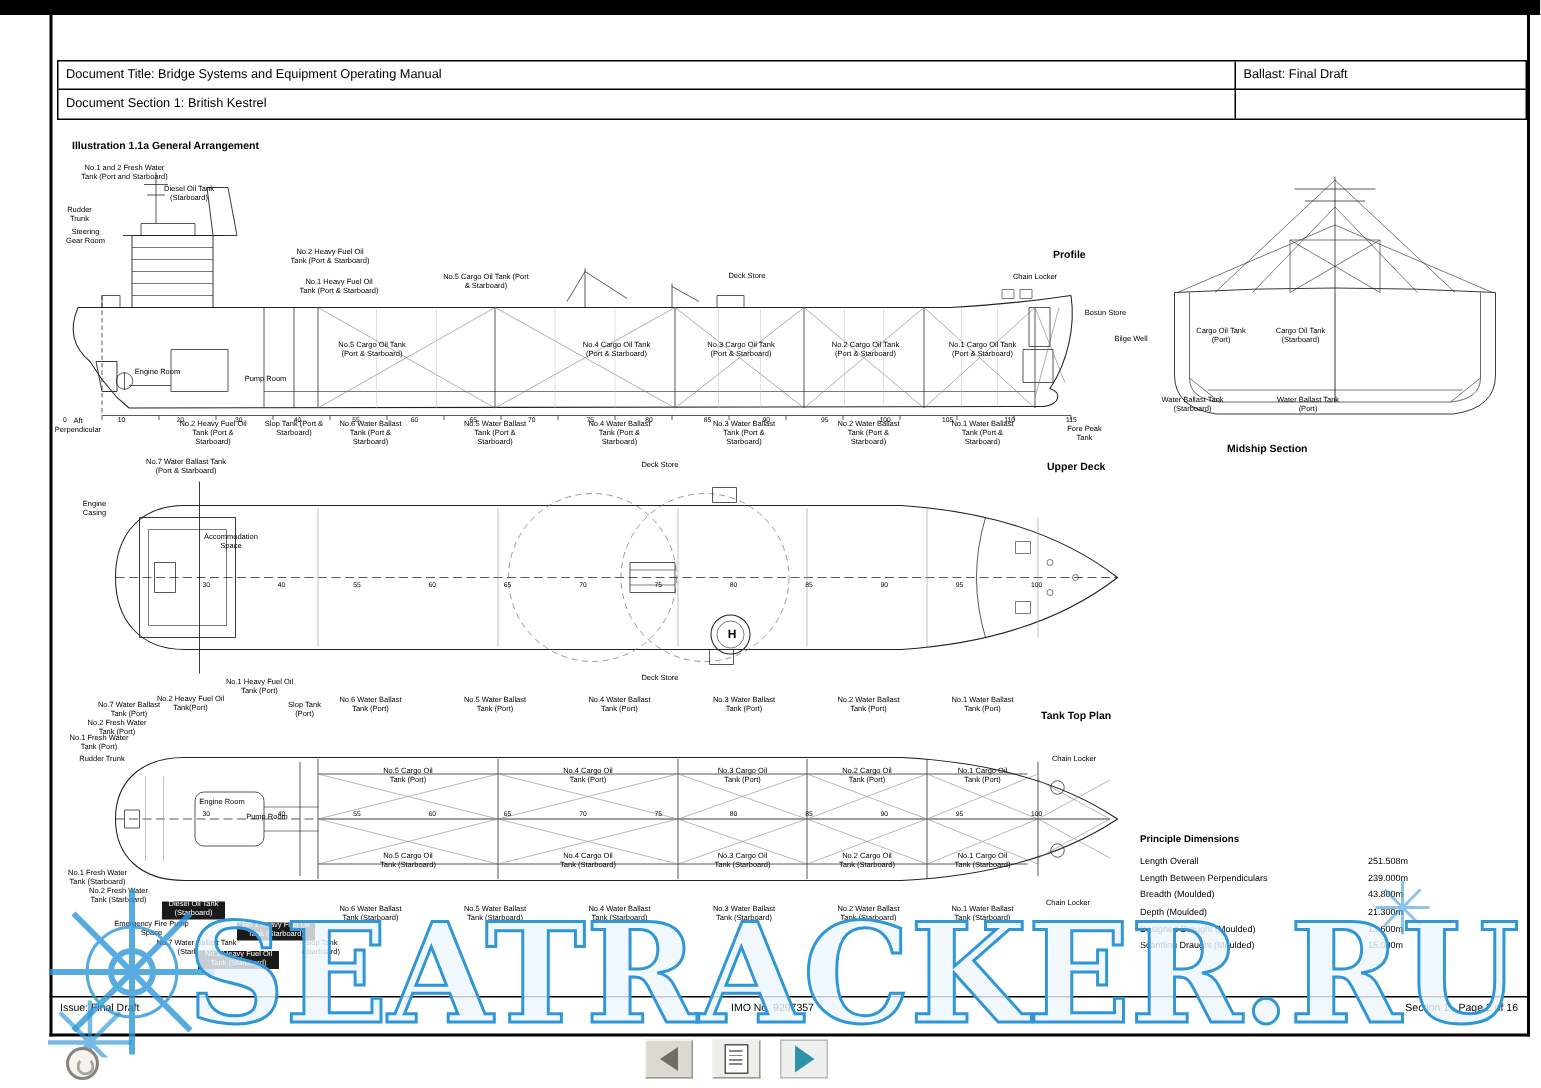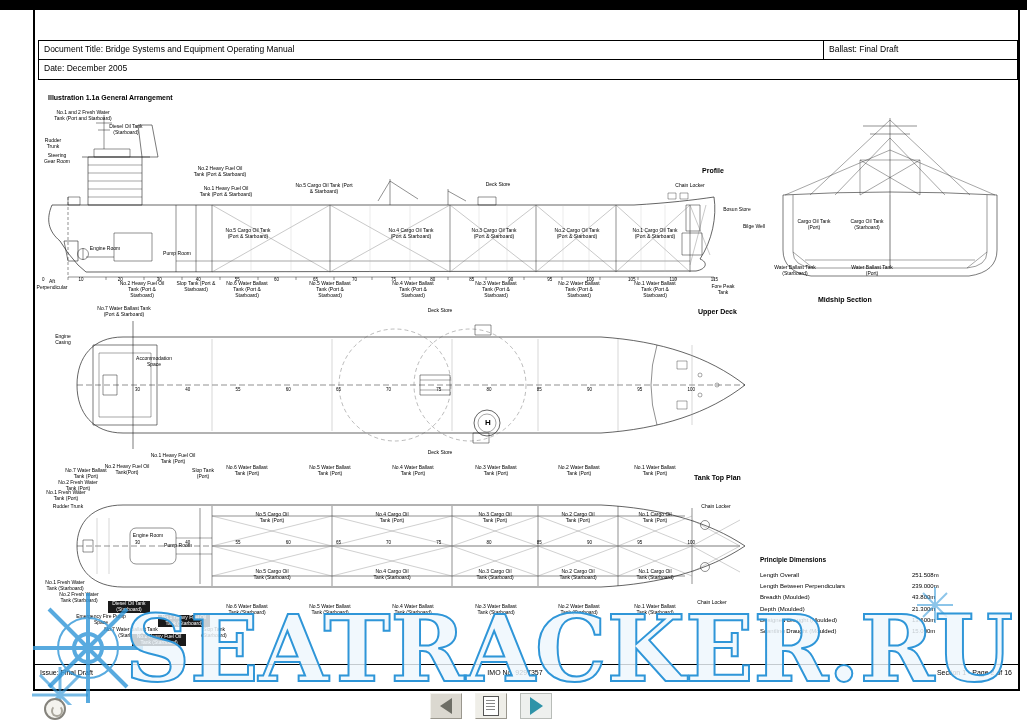--- a/index.html
+++ b/index.html
@@ -57,21 +57,21 @@
 
   <div class="topbar"></div>
   <div class="pb-left"></div>
   <div class="pb-right"></div>
   <div class="pb-bottom"></div>
   <div class="footer-line"></div>
 
   <div class="hdr-table">
     <div class="hcell c1 r1">Document Title: Bridge Systems and Equipment Operating Manual</div>
     <div class="hcell c2 r1">Ballast: Final Draft</div>
-    <div class="hcell c2 r2">Date: December 2005</div>
+    <div class="hcell c1 r2">Document Section 1: British Kestrel</div>
   </div>
 
   <div class="illus-title">Illustration 1.1a General Arrangement</div>
 
   <svg class="draw" style="left:38px;top:105px;" width="720" height="195" viewBox="0 0 720 195" fill="none" stroke="#222" stroke-width="0.7">
 
     <path d="M14,100 L596,100 C630,98 656,95 676,92"></path>
     <path d="M676,92 C679,112 674,136 662,154 C670,157 669,164 658,166"></path>
     <path d="M658,166 L48,167"></path>
     <path d="M14,100 C8,114 10,126 22,136 L30,148 40,160 48,167"></path>

